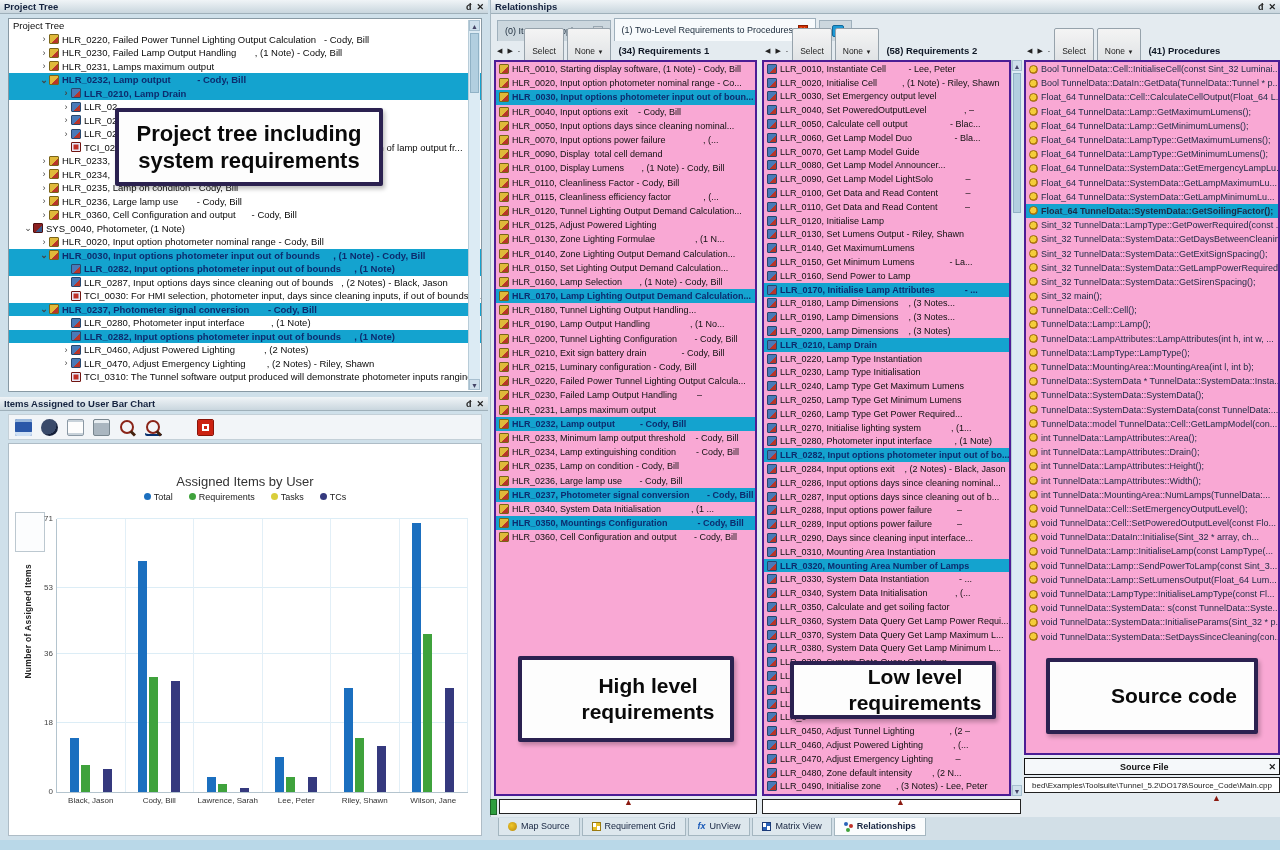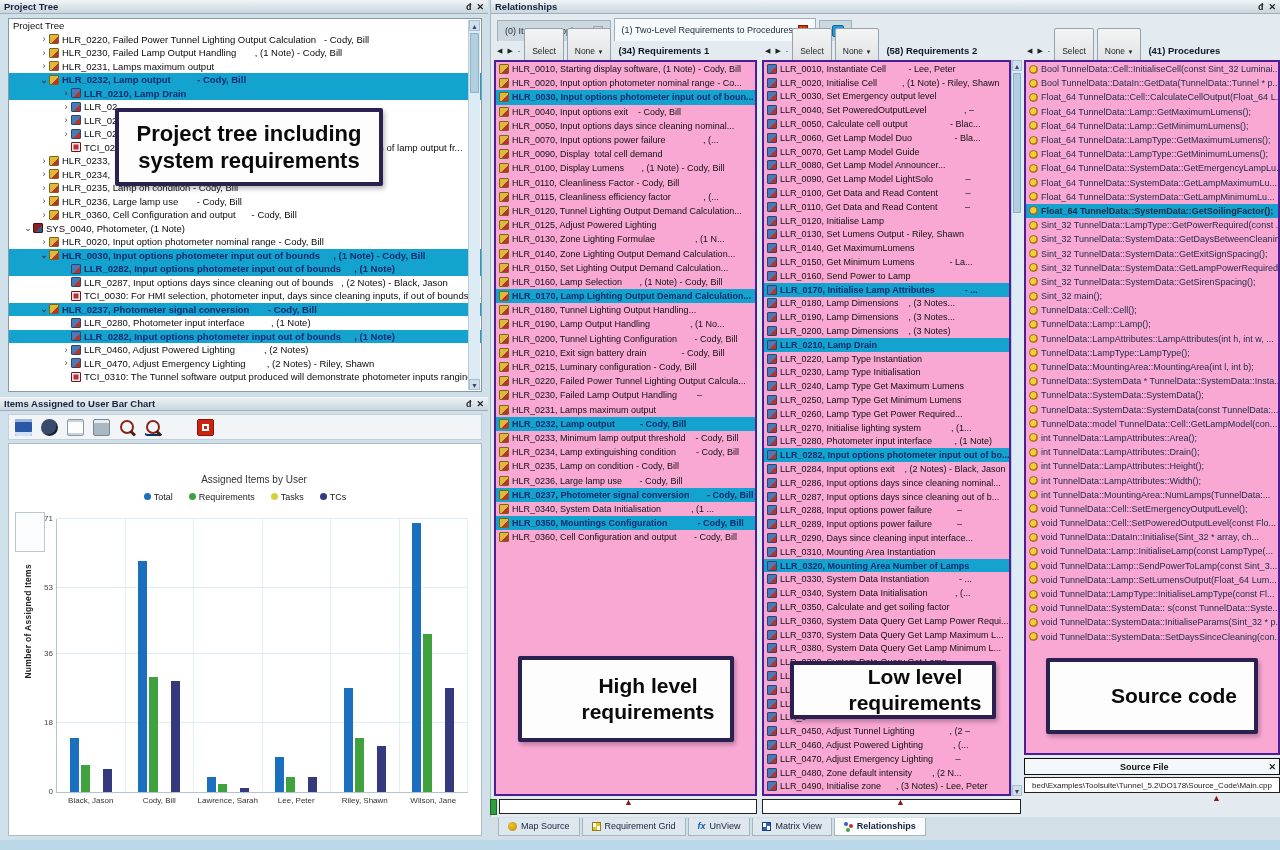--- a/index.html
+++ b/index.html
@@ -48,21 +48,21 @@
     width:10px; height:10px; border:2px solid #8a2418; border-radius:50%; }
   .tbi-zoom-out::after,.tbi-zoom-in::after { content:""; position:absolute; right:0; bottom:1px;
     width:6px; height:2.5px; background:#44210e; transform:rotate(45deg); }
   .tbi-zoom-in { box-shadow:inset 4px -9px 0 -7px #08306e; }
   .tbi-delete { color:#1c2f62; font-weight:bold; font-size:13px; line-height:17px; text-align:center;
     text-shadow:1px 1px 0 #c03028; }
   .tbi-record { background:#cc2211; border:1px solid #8a1408;
     box-shadow:inset 0 0 0 4px #cc2211, inset 0 0 0 6px #fff; }
   #chartbox { left:8px; top:443px; width:474px; height:393px; background:#fff; border:1px solid #aebcc6; }
   #pagebox { left:6px; top:68px; width:30px; height:40px; border:1px solid #bcc8d0; background:#fcfdfe; }
-  #ctitle { left:0; top:30px; width:100%; text-align:center; font-size:10px; color:#333;margin-left:9px; }
+  #ctitle { left:0; top:30px; width:100%; text-align:center; font-size:13px; color:#333; }
   #legend { left:0; top:48px; width:100%; display:flex; justify-content:center; gap:16px;
     font-size:9px; color:#222; align-items:center; }
   .ldot { width:7px; height:7px; border-radius:50%; display:inline-block; margin-right:3px; }
   #plot { left:47px; top:75px; width:412px; height:274px; border-left:1px solid #b4c4ce;
     border-bottom:1px solid #b4c4ce; display:flex; }
   .gline { position:absolute; left:0; right:0; height:1px; background:#dcedf6; }
   .ytick { position:absolute; right:100%; margin-right:4px; font-size:8px; color:#444;
     transform:translateY(4px);padding-left:28px; }
   .cgroup { flex:1; position:relative; border-right:1px solid #e2eff7; display:flex;
     align-items:flex-end; justify-content:center; gap:2px; height:100%; }

